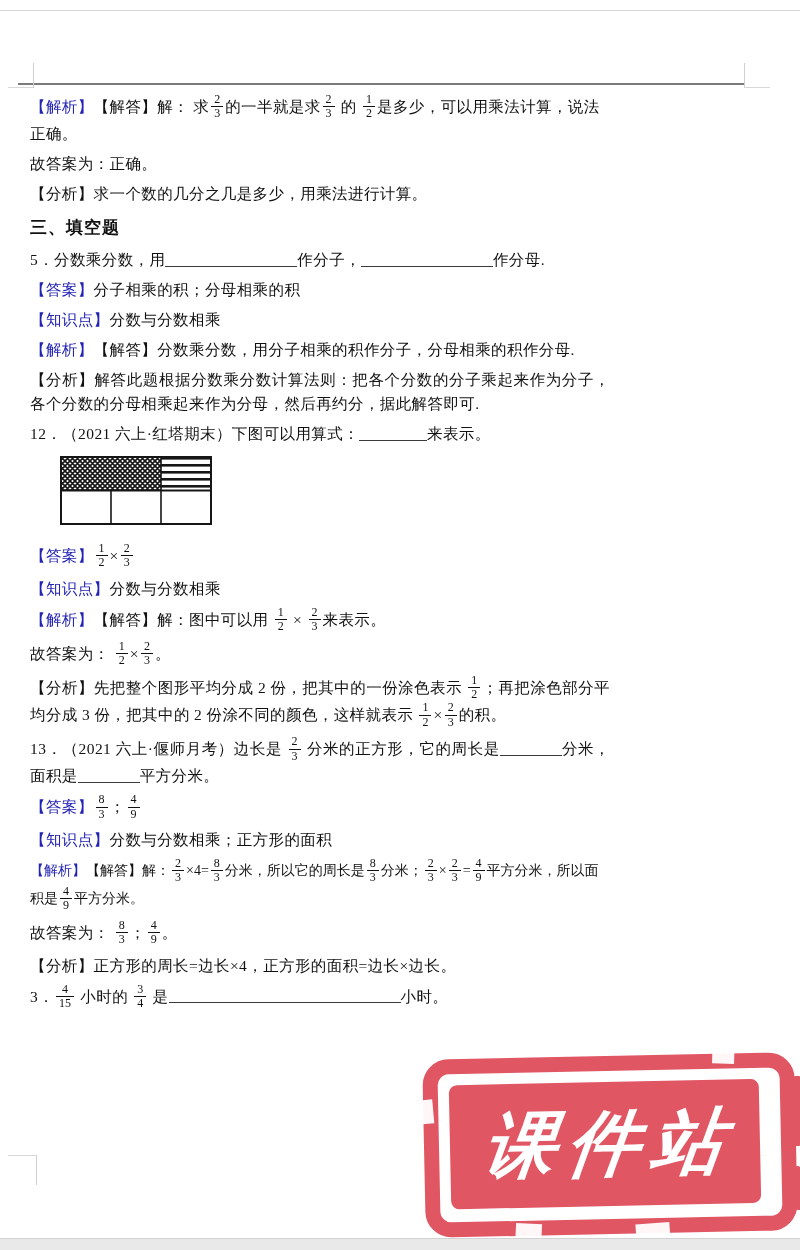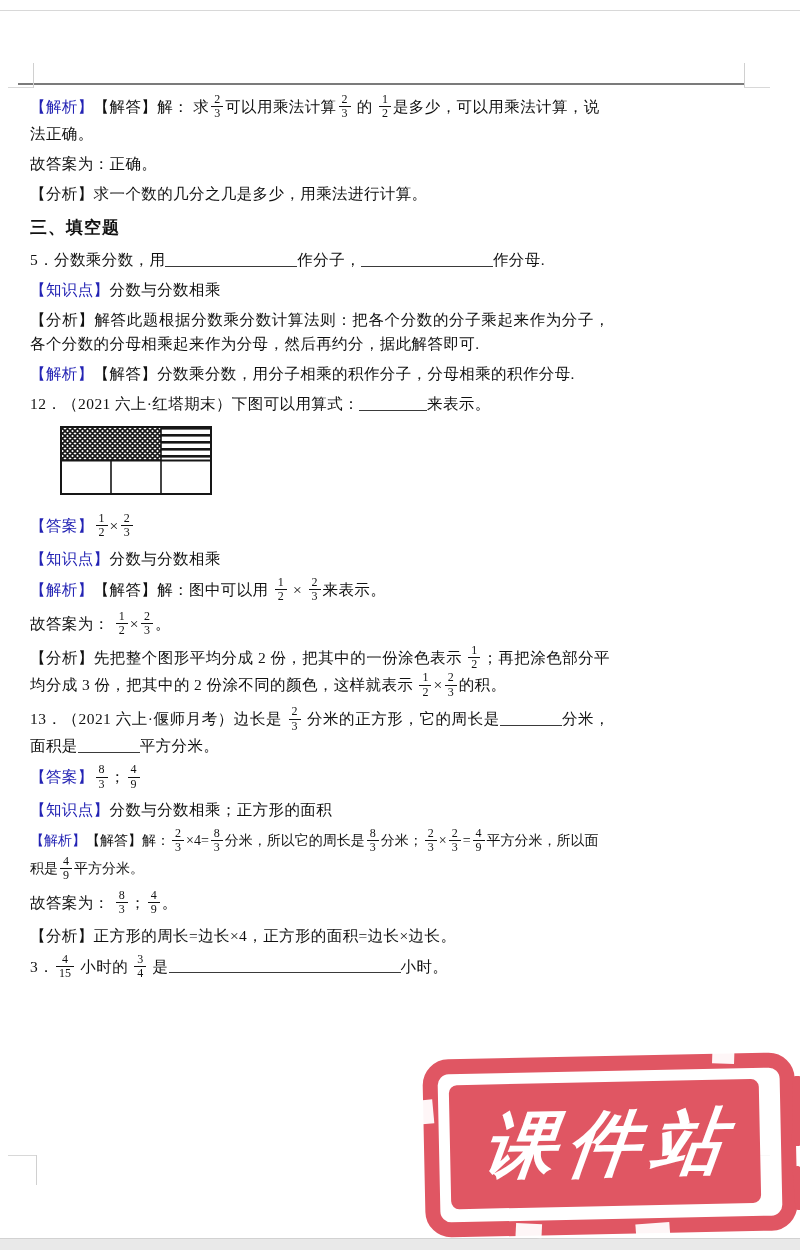--- a/index.html
+++ b/index.html
@@ -51,34 +51,35 @@
   <div class="hline" style="left:744px;top:87px;width:26px;"></div>
   <div class="hline" style="left:8px;top:1155px;width:29px;"></div>
   <div class="vline" style="left:36px;top:1155px;height:30px;"></div>
   <div class="hline" style="left:744px;top:1155px;width:26px;"></div>
   <div class="vline" style="left:744px;top:1155px;height:30px;"></div>
 
   <div id="doc-body">
       <p class="line"><span class="blue">【解析】</span><span>【解答】解：  求</span><span class="frac">
           <span class="num">2</span>
           <span class="den">3</span>
-        </span><span>可以用乘法计算</span><span class="frac">
+        </span><span>的一半就是求</span><span class="frac">
           <span class="num">2</span>
           <span class="den">3</span>
         </span><span> 的 </span><span class="frac">
           <span class="num">1</span>
           <span class="den">2</span>
         </span><span>是多少，可以用乘法计算，说法正确。</span></p>
       <p class="line"><span>故答案为：正确。</span></p>
       <p class="line"><span>【分析】求一个数的几分之几是多少，用乘法进行计算。</span></p>
       <p class="line section"><span>三、填空题</span></p>
       <p class="line"><span>5．分数乘分数，用</span><span class="blank" style="width: 132px;"></span><span>作分子，</span><span class="blank" style="width: 132px;"></span><span>作分母.</span></p>
+      <p class="line"><span class="blue">【答案】</span><span>分子相乘的积；分母相乘的积</span></p>
       <p class="line"><span class="blue">【知识点】</span><span>分数与分数相乘</span></p>
+      <p class="line"><span class="blue">【解析】</span><span>【解答】分数乘分数，用分子相乘的积作分子，分母相乘的积作分母.</span></p>
       <p class="line justify"><span>【分析】解答此题根据分数乘分数计算法则：把各个分数的分子乘起来作为分子，各个分数的分母相乘起来作为分母，然后再约分，据此解答即可.</span></p>
-      <p class="line"><span class="blue">【解析】</span><span>【解答】分数乘分数，用分子相乘的积作分子，分母相乘的积作分母.</span></p>
       <p class="line"><span>12．（2021 六上·红塔期末）下图可以用算式：</span><span class="blank" style="width: 68px;"></span><span>来表示。</span></p>
     <div class="figure-wrap">
       <svg width="152" height="69" viewBox="0 0 152 69">
         <defs>
           <pattern id="xhatch" width="5" height="5" patternUnits="userSpaceOnUse">
             <rect width="5" height="5" fill="#ffffff"></rect>
             <path d="M0,5 L5,0 M-1,1 L1,-1 M4,6 L6,4 M0,0 L5,5 M4,-1 L6,1 M-1,4 L1,6" stroke="#161616" stroke-width="1.7"></path>
           </pattern>
           <pattern id="hstripe" width="8" height="7" patternUnits="userSpaceOnUse">
             <rect width="8" height="7" fill="#ffffff"></rect>

